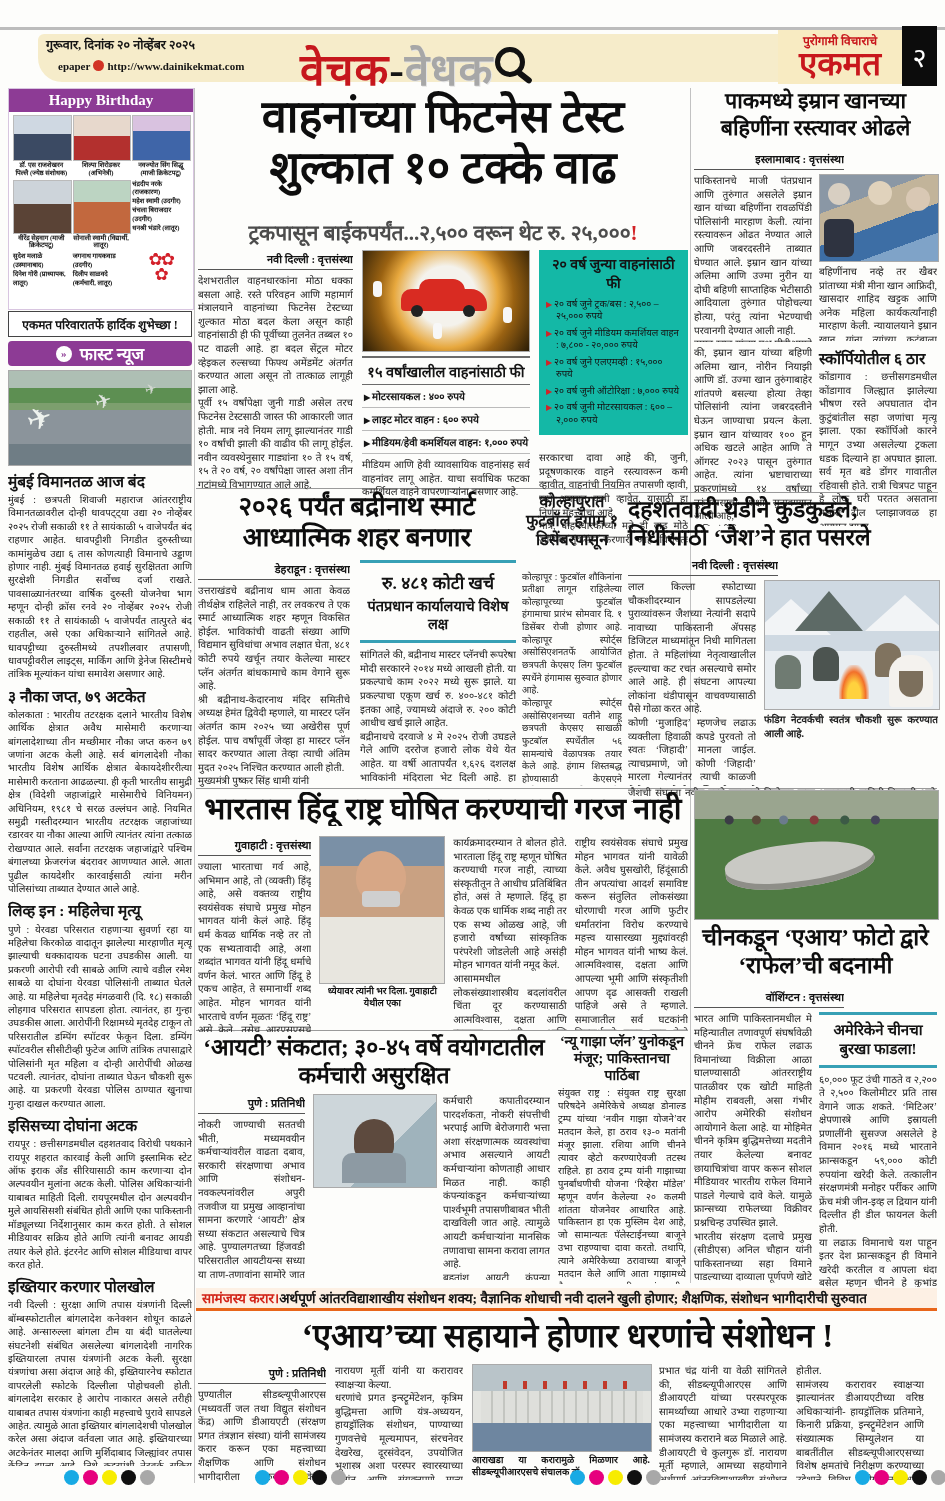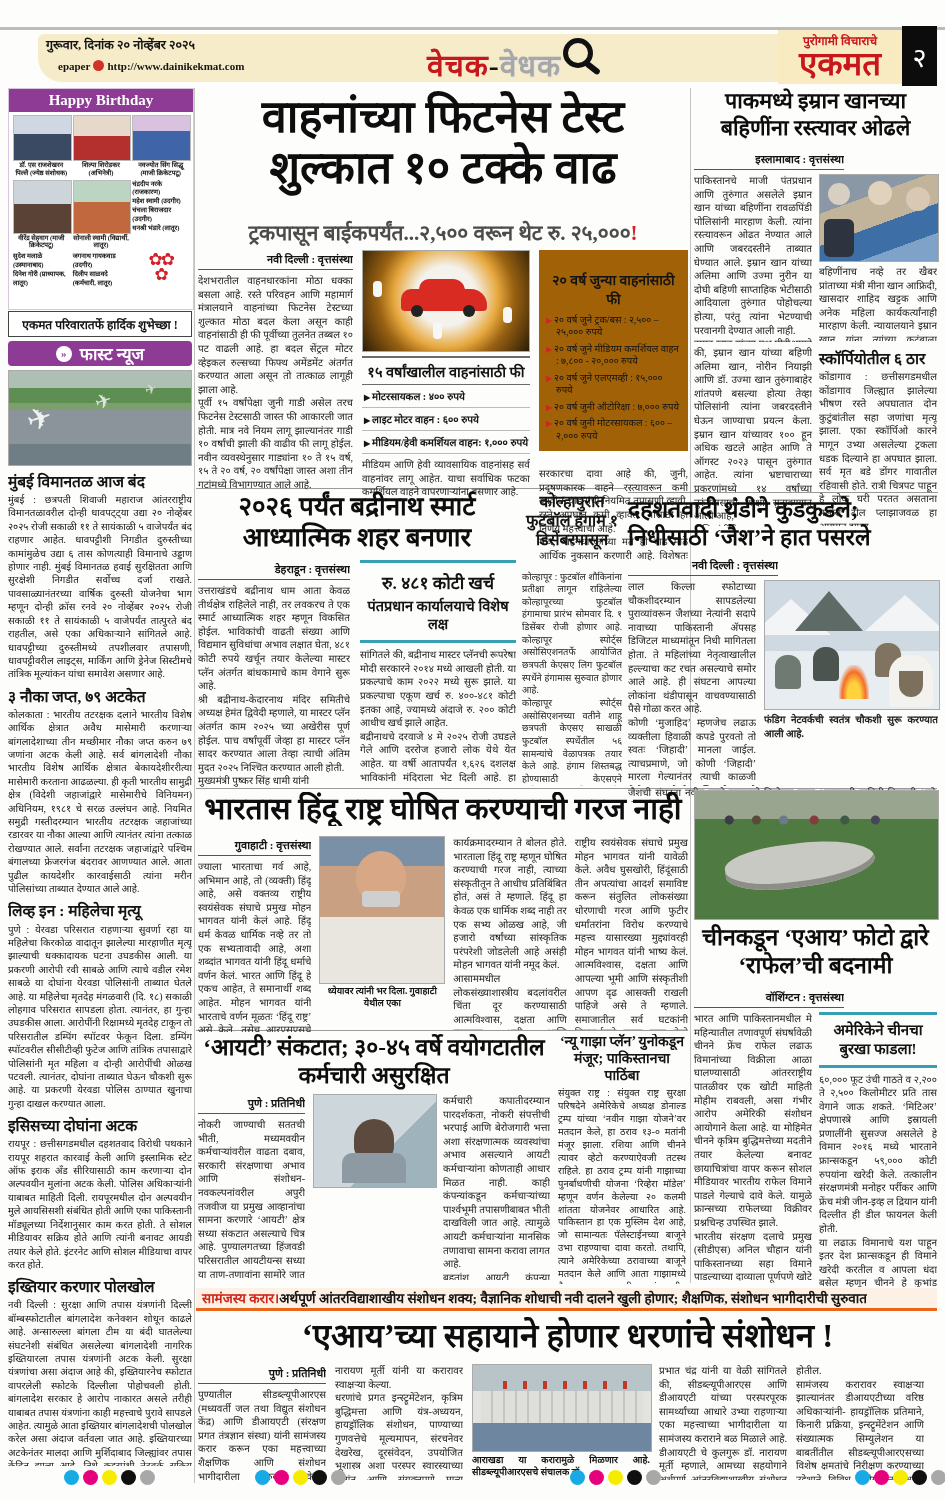--- a/index.html
+++ b/index.html
@@ -8,21 +8,21 @@
   .head{font-weight:bold;color:#0d0d0d;line-height:1.12}
   .dl{font-weight:bold;text-align:right;font-size:11px;border-bottom:1.5px solid #555;padding:1px 0 3px;margin-bottom:4px;white-space:nowrap;overflow:hidden}
   .rule-h{position:absolute;background:#9a9a9a;height:1px}
   .rule-v{position:absolute;background:#c2c2c2;width:1px}
   
   .top-rule{position:absolute;left:0;top:27px;width:945px;height:3px;background:#bcbcbc}
   .cream{position:absolute;left:38px;top:34px;width:866px;height:48px;background:#f6ecca;border-radius:6px 0 0 24px}
   .date{position:absolute;left:46px;top:36px;font-size:12.5px;font-weight:bold}
   .epaper{position:absolute;left:58px;top:60px;font-size:11px;font-weight:bold}
   .globe{display:inline-block;width:11px;height:11px;border-radius:50%;background:#d23324;vertical-align:-1px;margin:0 3px}
-  .ctitle{position:absolute;left:300px;top:38px;width:420px;text-align:center;font-size:30px;font-weight:bold;letter-spacing:1px}
+  .ctitle{position:absolute;left:300px;top:38px;width:420px;text-align:left;font-size:44px;font-weight:bold;letter-spacing:1px}
   .ctitle .red{color:#c6171d}.ctitle .gray{color:#a7a7a7;text-shadow:1px 1px 0 #e4e4e4}
   .mag{display:inline-block;width:20px;height:20px;border:5px solid #111;border-radius:50%;position:relative;vertical-align:8px;margin-left:2px}
   .mag::after{content:"";position:absolute;width:17px;height:6px;background:#111;right:-13px;bottom:-8px;transform:rotate(38deg);border-radius:3px}
   .masthead{position:absolute;left:778px;top:30px;width:124px;height:54px;background:#f8ebc2;text-align:center}
   .masthead .tg{font-size:12px;font-weight:bold;color:#c8171c;margin-top:2px}
   .masthead .nm{font-size:33px;font-weight:bold;color:#c8171c;line-height:.95}
   .pageno{position:absolute;left:902px;top:26px;width:35px;height:60px;background:#0c0c0c;color:#fff;font-size:27px;display:flex;align-items:center;justify-content:center}
   
   .bday{position:absolute;left:8px;top:88px;width:184px;height:220px;border:1px solid #d8c5e0;overflow:hidden;background:#fff}
   .bday-h{height:23px;background:#8d3b95;color:#fff;text-align:center;font-size:15px;font-weight:bold;line-height:23px}
@@ -48,21 +48,21 @@
   .fit-cols{position:absolute;left:198px;top:250px;width:490px;height:238px;display:flex;gap:9px}
   .fcol1{width:158px}.fcol2{width:168px}.fcol3{width:152px}
   .ph-fit{width:166px;height:100px;background:radial-gradient(circle at 50% 45%,#f4f2ec 0 30%,#e7a83e 52%,#9a6212 68%,#2a1c06 100%)}
   .car{position:absolute;left:38px;top:38px;width:86px;height:22px;background:#d92b22;border-radius:10px 16px 4px 4px}
   .car::before{content:"";position:absolute;left:18px;top:-10px;width:46px;height:14px;background:#d92b22;border-radius:10px 12px 0 0}
   .car::after{content:"";position:absolute;left:10px;top:16px;width:12px;height:12px;background:#222;border-radius:50%;box-shadow:52px 0 0 #222}
   .fig-dot{position:absolute;width:9px;height:16px;background:#f7f7f7;border-radius:4px}
   .fee15-t{font-size:14.5px;font-weight:bold;text-align:center;border-top:2px solid #6b6b6b;border-bottom:1px solid #6b6b6b;padding:3px 0;margin-top:4px}
   .b15{font-size:10.2px;font-weight:bold;border-bottom:1px solid #bbb;padding:4px 0 4px 2px}
   .b15::before{content:"▶ ";font-size:8px}
-  .fee20{background:#a16207;padding:20px 7px 7px}
+  .fee20{background:#14b8a6;padding:4px 7px 7px}
   .fee20-t{font-size:14px;font-weight:bold;text-align:center;margin-bottom:4px}
   .b20{font-size:9.6px;font-weight:normal;padding:2px 0 2px 10px;text-indent:-10px;line-height:1.3}
   .b20::before{content:"▶ ";color:#d22327;font-size:8px}
   
   .pak-hl{position:absolute;left:694px;top:88px;width:243px;text-align:center;font-size:21.5px;font-weight:bold;line-height:1.25}
   .pak-zone{position:absolute;left:694px;top:150px;width:243px;height:362px}
   .prow{display:flex;gap:7px}
   .pcA{width:118px}.pcB{width:118px}
   .ph-pak{width:118px;height:86px;background:linear-gradient(160deg,#8a97a5 0 30%,#c2b49a 30% 55%,#3d6ea5 55% 78%,#7fa3c8 78%);}
   .ph-pak i{position:absolute;border-radius:50%}

